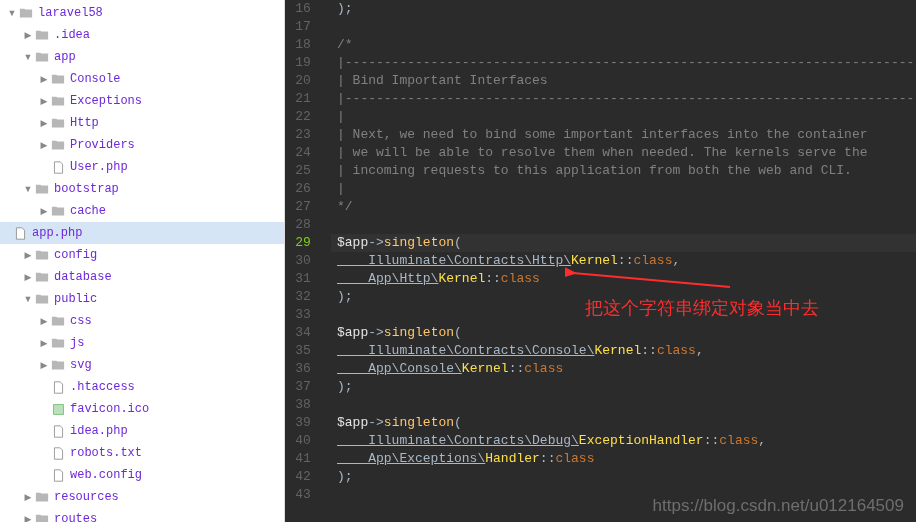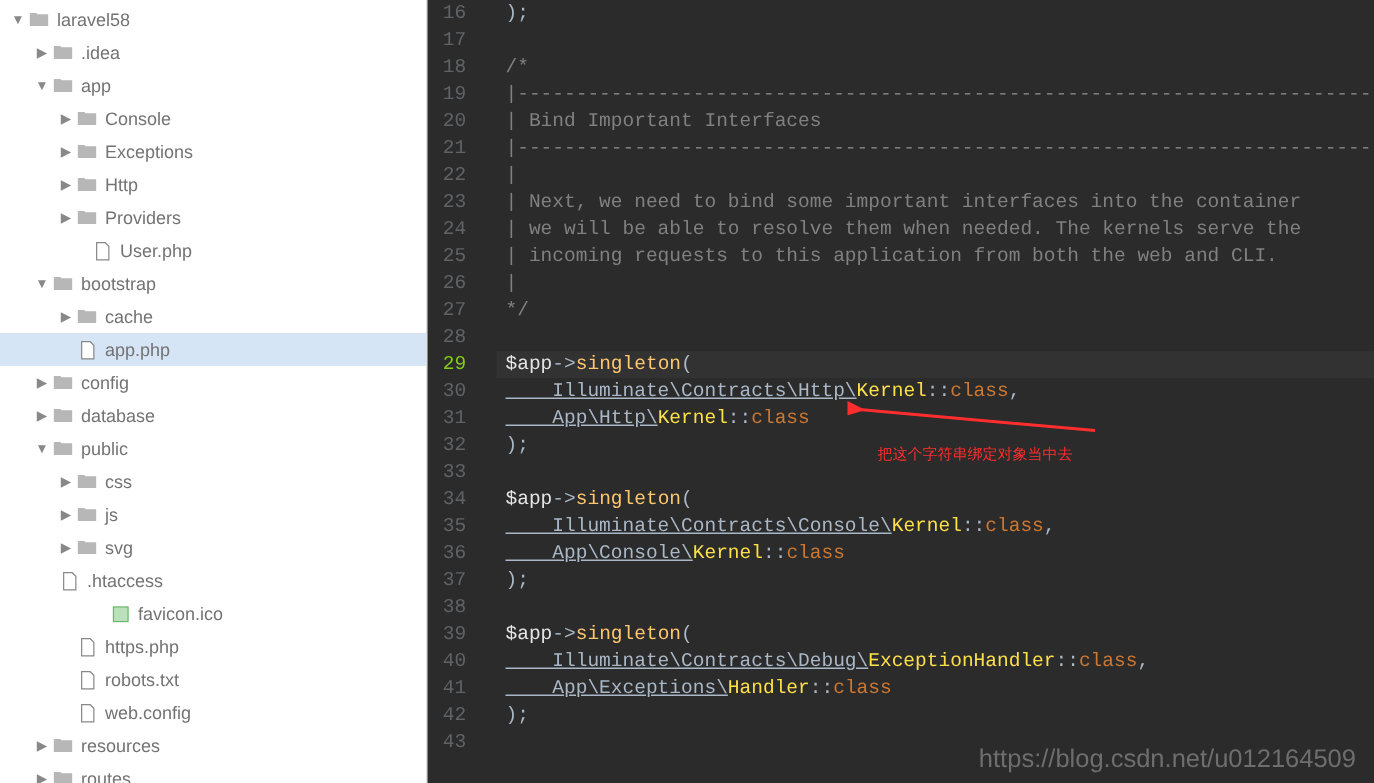--- a/index.html
+++ b/index.html
@@ -7,36 +7,36 @@
 .container { display: flex; width: 916px; height: 522px; }
 .sidebar { width: 285px; background: #fff; border-right: 1px solid #ddd; overflow-y: auto; padding-top: 2px; }
 .tree-item { display: flex; align-items: center; height: 22px; cursor: pointer; color: #333; white-space: nowrap; }
 .tree-item.selected { background: #d5e5f6; }
 .tree-toggle { width: 12px; height: 12px; display: inline-flex; align-items: center; justify-content: center; color: #888; font-size: 9px; }
 .tree-icon { width: 16px; height: 16px; display: inline-flex; align-items: center; justify-content: center; margin-right: 4px; }
 .tree-icon.folder svg { fill: #b7b7b7; }
 .tree-icon.file svg { fill: none; stroke: #888; }
 .tree-icon.php svg { fill: #8892bf; }
 .tree-icon.ico svg { fill: #6bb86b; }
-.tree-label { color: #737373; }
+.tree-label { color: #6d28d9; font-family: Liberation Mono, monospace; }
 .editor { flex: 1; background: #2b2b2b; position: relative; font-family: "Consolas", "Courier New", monospace; font-size: 13px; }
 .gutter { position: absolute; left: 0; top: 0; width: 46px; text-align: center; padding-right: 10px; color: #606366; line-height: 18px; user-select: none; }
 .gutter .ln { height: 18px; }
 .gutter .ln.hl { color: #84cc16; }
 .code { position: absolute; left: 46px; right: 0; top: 0; line-height: 18px; color: #a9b7c6; white-space: pre; }
 .code-line { height: 18px; padding-left: 6px; }
 .code-line.hl { background: #323232; }
 .c-comment { color: #808080; }
 .c-var { color: #e5e5e5; }
 .c-method { color: #ffc66d; }
 .c-class-i { color: #fde047; }
 .c-class { color: #a9b7c6; text-decoration: underline; }
 .c-keyword { color: #cc7832; }
 .c-punct { color: #a9b7c6; }
-.annotation { position: absolute; color: #ff2d2d; font-family: "Microsoft YaHei", Arial, sans-serif; font-size: 10px; }
+.annotation { position: absolute; color: #ff2d2d; font-family: "Microsoft YaHei", Arial, sans-serif; font-size: 18px; }
 .arrow { position: absolute; }
 .watermark { position: absolute; right: 12px; bottom: 6px; color: #6e6e6e; font-family: Arial, sans-serif; font-size: 17px; text-align: center; }
 </style>
 </head>
 <body>
 
 <div class="container">
   <div class="sidebar" id="sidebar">
       <div class="tree-item" style="padding-left: 6px;">
         <span class="tree-toggle">▼</span>
@@ -94,21 +94,21 @@
       </div>
       <div class="tree-item" style="padding-left: 38px;">
         <span class="tree-toggle">▶</span>
         <span class="tree-icon folder">
           <svg viewBox="0 0 16 16" width="14" height="14">
             <path d="M1 3h5l1 1h8v9H1z"></path>
           </svg>
         </span>
         <span class="tree-label">Providers</span>
       </div>
-      <div class="tree-item" style="padding-left: 48px;">
+      <div class="tree-item" style="padding-left: 38px;">
         <span class="tree-toggle"></span>
         <span class="tree-icon php">
           <svg viewBox="0 0 16 16" width="13" height="13">
             <path d="M3 1h7l3 3v11H3z" fill="#fff" stroke="#888" stroke-width="1"></path>
           </svg>
         </span>
         <span class="tree-label">User.php</span>
       </div>
       <div class="tree-item" style="padding-left: 22px;">
         <span class="tree-toggle">▼</span>
@@ -121,21 +121,21 @@
       </div>
       <div class="tree-item" style="padding-left: 38px;">
         <span class="tree-toggle">▶</span>
         <span class="tree-icon folder">
           <svg viewBox="0 0 16 16" width="14" height="14">
             <path d="M1 3h5l1 1h8v9H1z"></path>
           </svg>
         </span>
         <span class="tree-label">cache</span>
       </div>
-      <div class="tree-item selected" style="padding-left: 38px;">
+      <div class="tree-item selected" style="">
         <span class="tree-toggle"></span>
         <span class="tree-icon php">
           <svg viewBox="0 0 16 16" width="13" height="13">
             <path d="M3 1h7l3 3v11H3z" fill="#fff" stroke="#888" stroke-width="1"></path>
           </svg>
         </span>
         <span class="tree-label">app.php</span>
       </div>
       <div class="tree-item" style="padding-left: 22px;">
         <span class="tree-toggle">▶</span>
@@ -184,46 +184,46 @@
       </div>
       <div class="tree-item" style="padding-left: 38px;">
         <span class="tree-toggle">▶</span>
         <span class="tree-icon folder">
           <svg viewBox="0 0 16 16" width="14" height="14">
             <path d="M1 3h5l1 1h8v9H1z"></path>
           </svg>
         </span>
         <span class="tree-label">svg</span>
       </div>
-      <div class="tree-item" style="padding-left: 26px;">
+      <div class="tree-item" style="padding-left: 38px;">
         <span class="tree-toggle"></span>
         <span class="tree-icon file">
           <svg viewBox="0 0 16 16" width="13" height="13">
             <path d="M3 1h7l3 3v11H3z" stroke-width="1"></path>
           </svg>
         </span>
         <span class="tree-label">.htaccess</span>
       </div>
-      <div class="tree-item" style="padding-left: 60px;">
+      <div class="tree-item" style="padding-left: 38px;">
         <span class="tree-toggle"></span>
         <span class="tree-icon ico">
           <svg viewBox="0 0 16 16" width="13" height="13">
             <rect x="2" y="2" width="12" height="12" fill="#bce0bc" stroke="#6bb86b"></rect>
           </svg>
         </span>
         <span class="tree-label">favicon.ico</span>
       </div>
       <div class="tree-item" style="padding-left: 38px;">
         <span class="tree-toggle"></span>
         <span class="tree-icon php">
           <svg viewBox="0 0 16 16" width="13" height="13">
             <path d="M3 1h7l3 3v11H3z" fill="#fff" stroke="#888" stroke-width="1"></path>
           </svg>
         </span>
-        <span class="tree-label">https.php</span>
+        <span class="tree-label">idea.php</span>
       </div>
       <div class="tree-item" style="padding-left: 38px;">
         <span class="tree-toggle"></span>
         <span class="tree-icon file">
           <svg viewBox="0 0 16 16" width="13" height="13">
             <path d="M3 1h7l3 3v11H3z" stroke-width="1"></path>
           </svg>
         </span>
         <span class="tree-label">robots.txt</span>
       </div>

